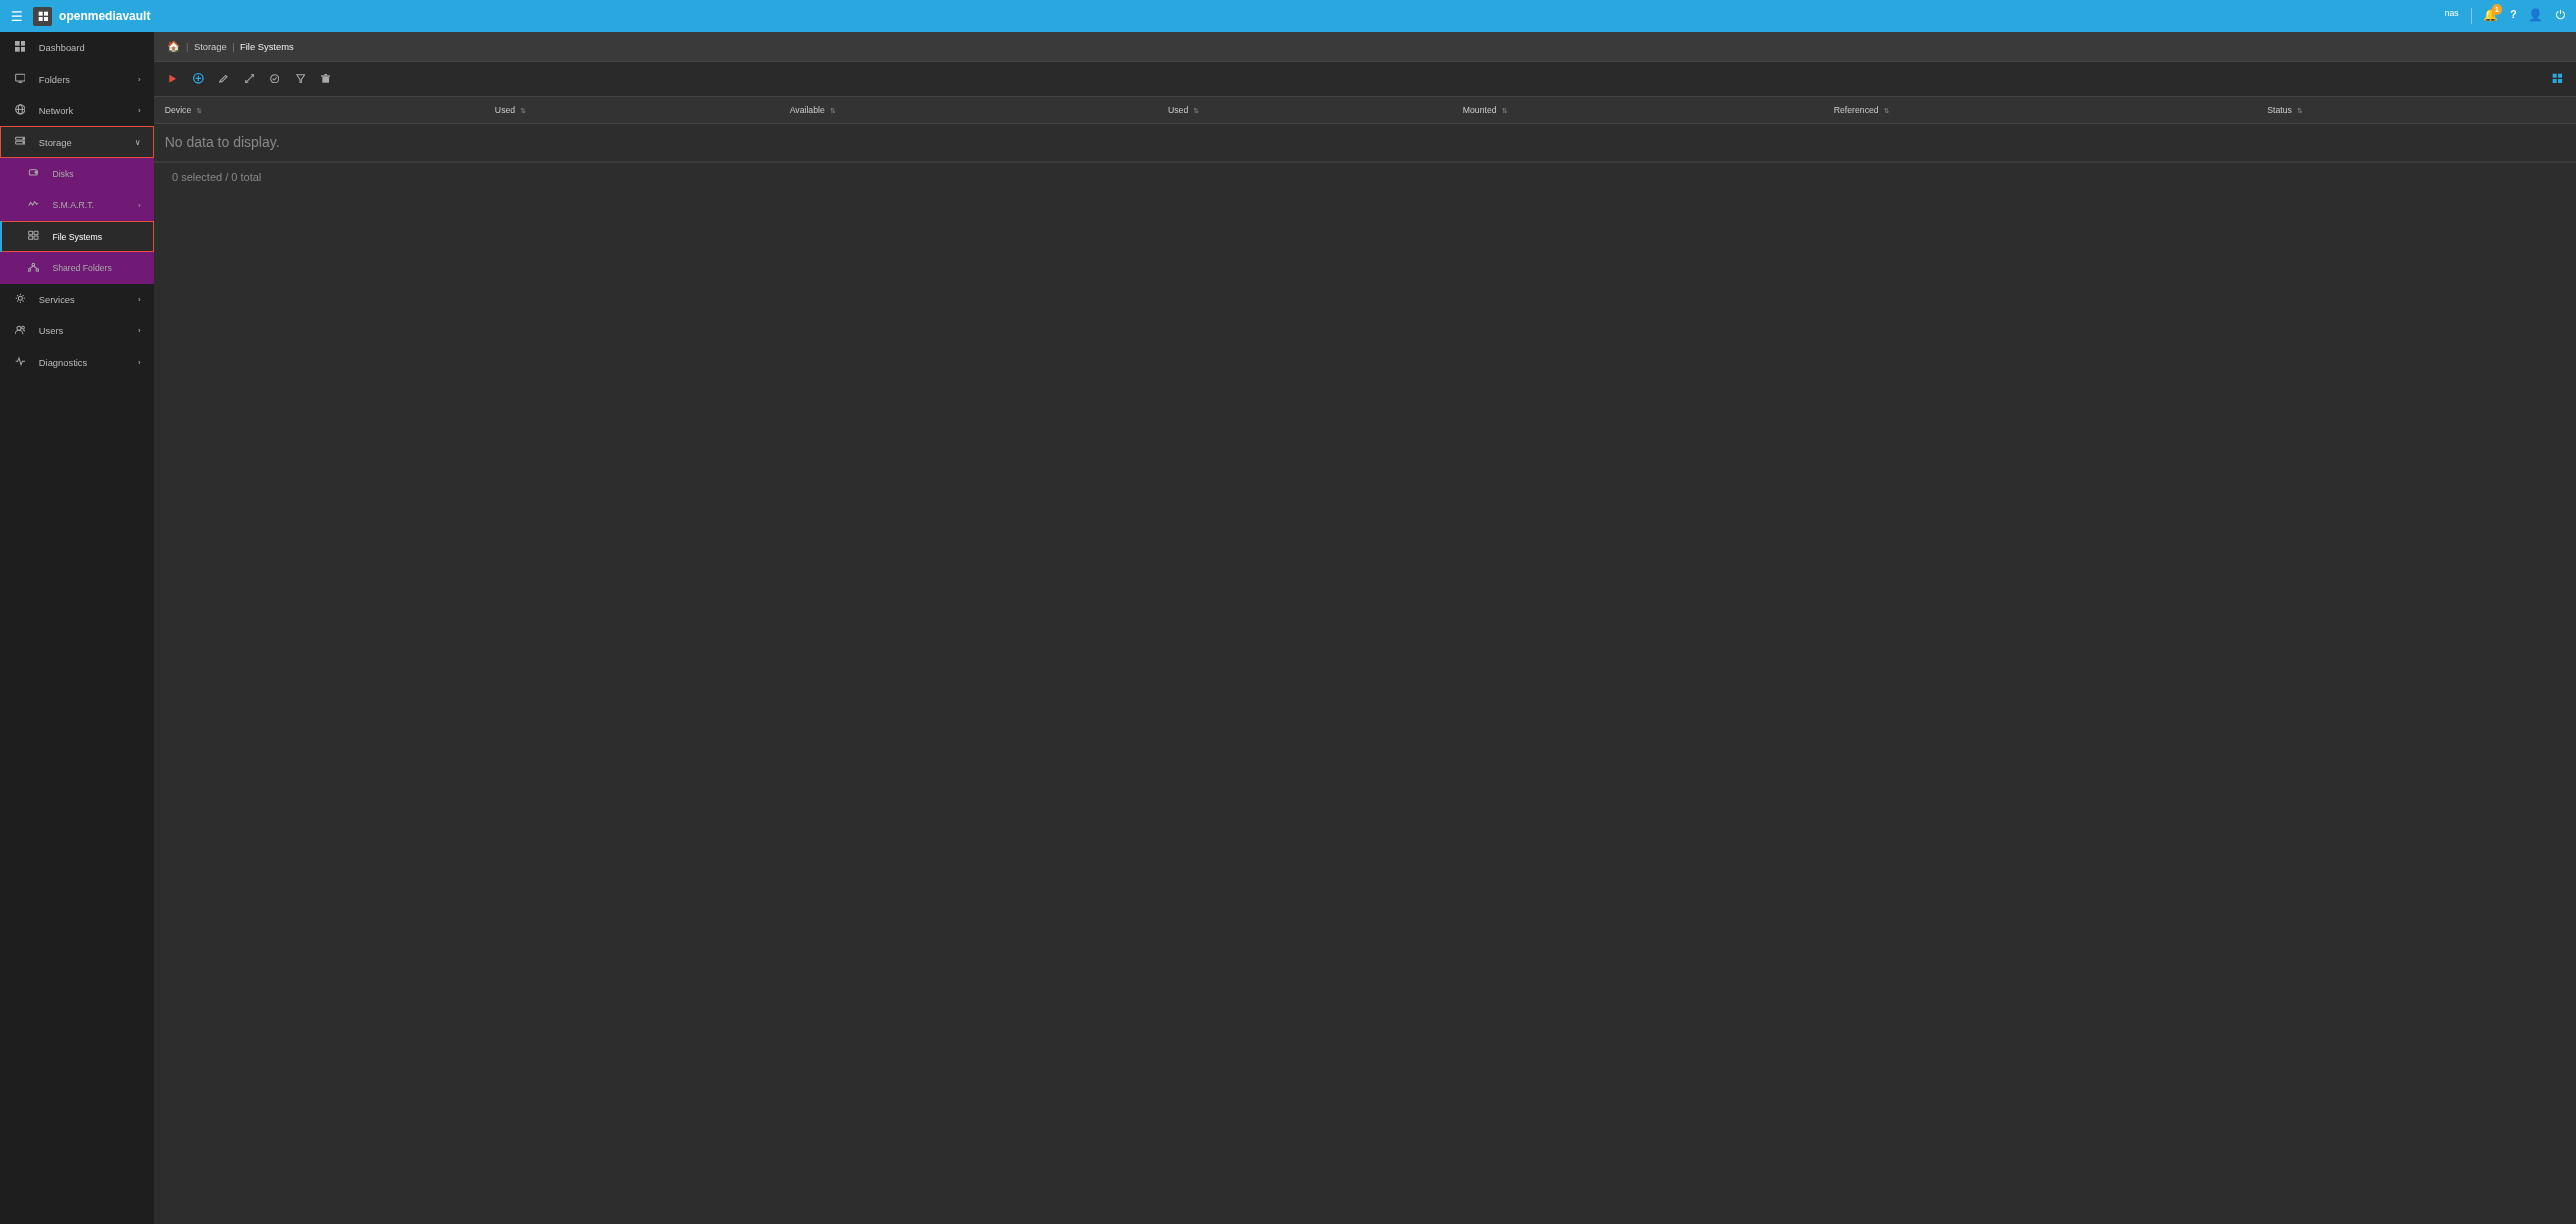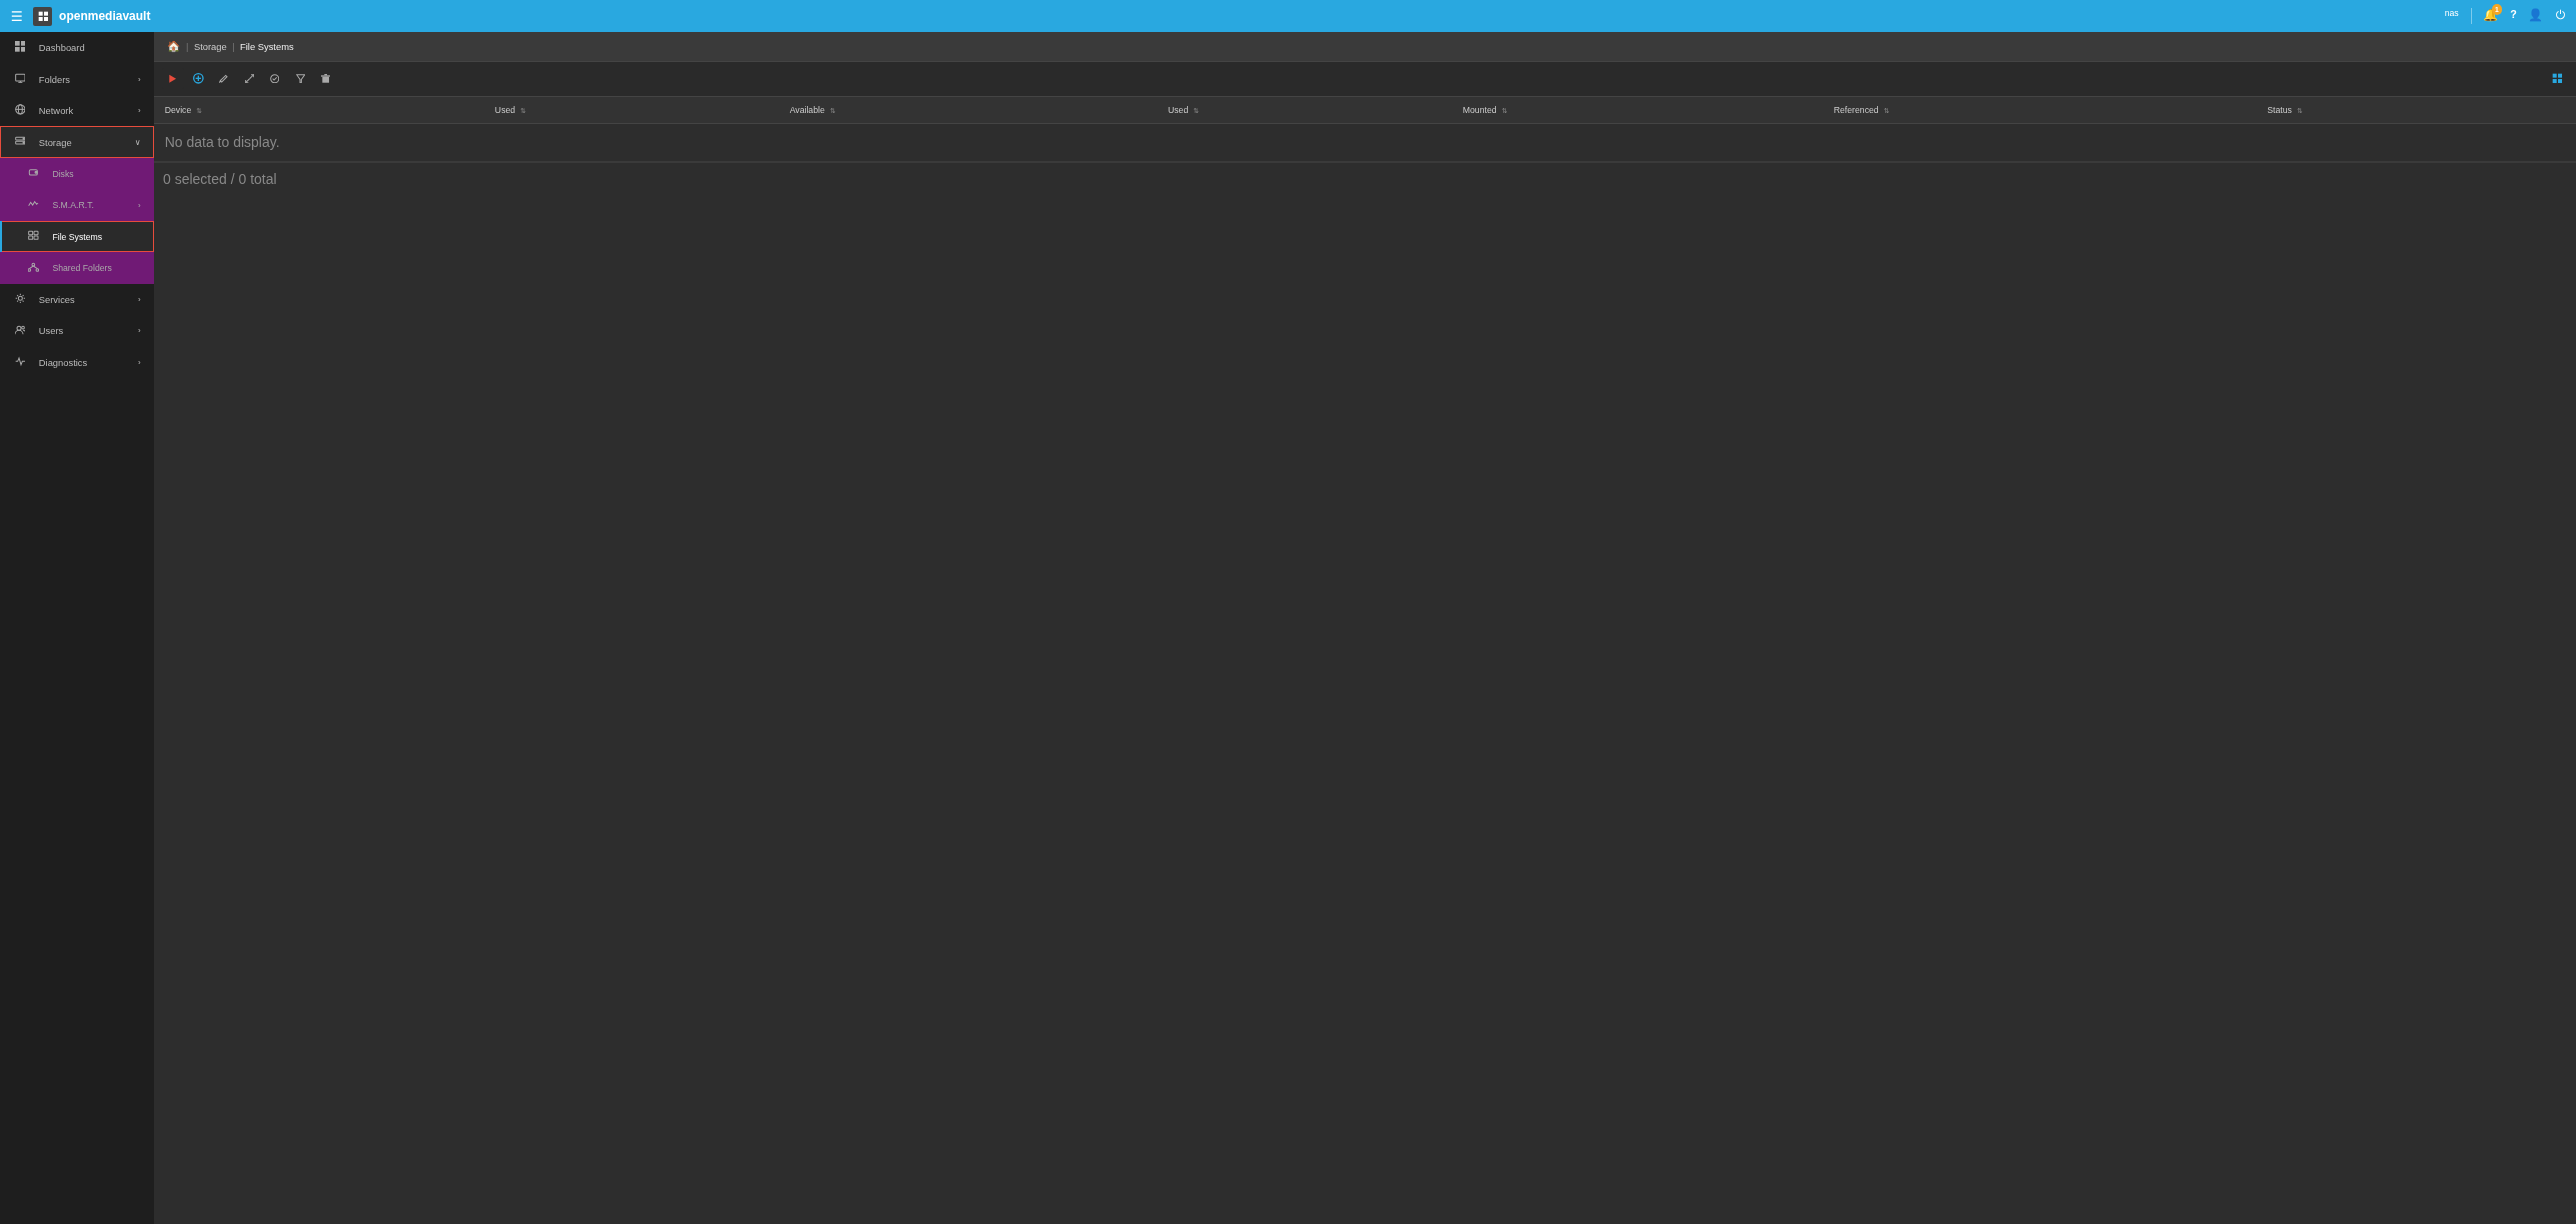--- a/index.html
+++ b/index.html
@@ -50,21 +50,21 @@
     .toolbar-right { margin-left: auto; }
 
     
     .table-area { flex: 1; overflow: auto; background: #2d2d2d; }
     table { width: 100%; border-collapse: collapse; }
     thead tr { background: #333; border-bottom: 0.7px solid #444; }
     thead th { padding: 8px 10.7px; text-align: left; font-weight: 500; color: #ccc; font-size: 8.7px; cursor: pointer; white-space: nowrap; }
     thead th .sort-icon { font-size: 6.7px; color: #888; margin-left: 2.7px; }
     tbody tr { border-bottom: 0.7px solid #3a3a3a; }
     .no-data { padding: 10.7px; color: #888; font-size: 14px; }
-    .selected-count { padding: 8px 9px; color: #888; font-size: 14px; border-top: 0.7px solid #3a3a3a; }
+    .selected-count { padding: 8px 18px; color: #888; font-size: 11px; border-top: 0.7px solid #3a3a3a; }
   </style>
 </head>
 <body>
 
 <div class="topbar">
   <div class="topbar-menu-icon">☰</div>
   <div class="topbar-logo">
     <div class="topbar-logo-box">
       <svg width="10.7" height="10.7" viewBox="0 0 16 16" fill="white">
           <rect x="1" y="1" width="6" height="6"></rect>

